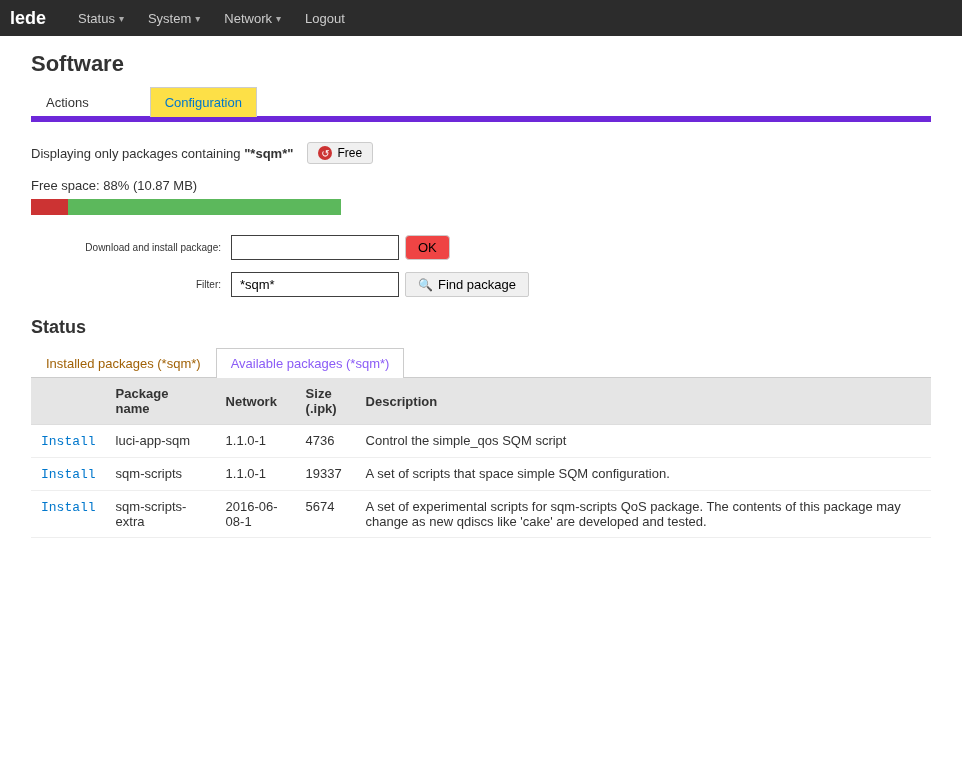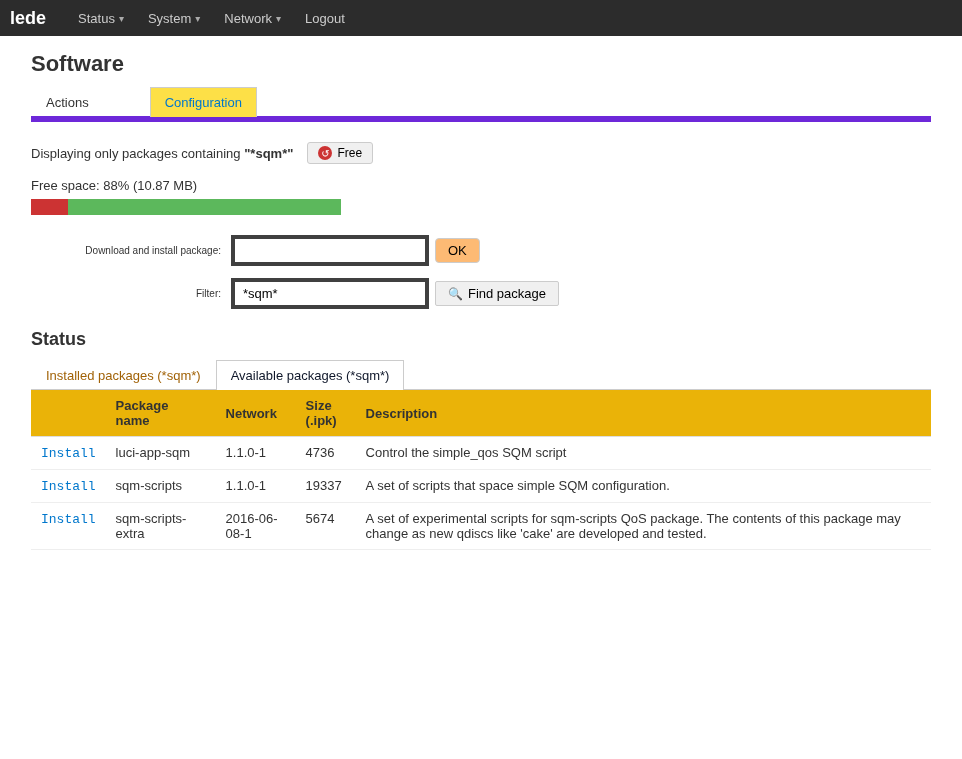--- a/index.html
+++ b/index.html
@@ -147,30 +147,30 @@
       margin-bottom: 12px;
     }
     .form-label {
       width: 200px;
       text-align: right;
       padding-right: 10px;
       font-size: 10px;
       color: #333;
     }
     .form-input {
-      border: 4px solid #404040;
+      border: 1px solid #404040;
       padding: 4px 8px;
       font-size: 13px;
-      width: 198px;
+      width: 168px;
       outline: none;
     }
     .ok-btn {
       margin-left: 6px;
       padding: 4px 12px;
-      background: #fdba74;
+      background: #ef4444;
       border: 1px solid #ccc;
       cursor: pointer;
       font-size: 13px;
       border-radius: 4px;
     }
 
     .find-btn {
       display: inline-flex;
       align-items: center;
       gap: 5px;
@@ -203,34 +203,34 @@
       padding: 7px 14px;
       cursor: pointer;
       font-size: 13px;
       color: #a16207;
       border: 1px solid transparent;
       border-bottom: none;
       margin-bottom: -1px;
       background: transparent;
     }
     .sub-tab.active {
-      color: #0f172a;
+      color: #8b5cf6;
       border-color: #ccc;
       border-bottom-color: #fff;
       background: #fff;
     }
 
     
     .package-table {
       width: 100%;
       border-collapse: collapse;
       margin-top: 0;
     }
     .package-table thead tr {
-      background: #eab308;
+      background: #e5e5e5;
     }
     .package-table th {
       padding: 8px 10px;
       text-align: left;
       font-size: 13px;
       font-weight: bold;
       border-bottom: 1px solid #ddd;
     }
     .package-table td {
       padding: 8px 10px;

